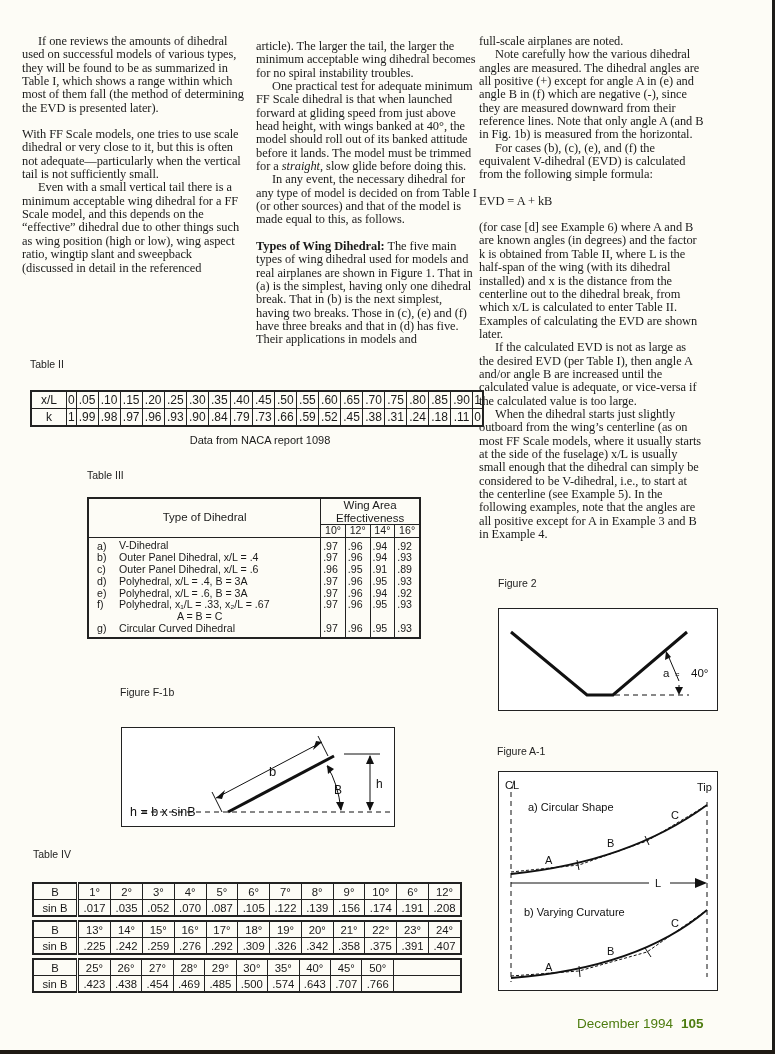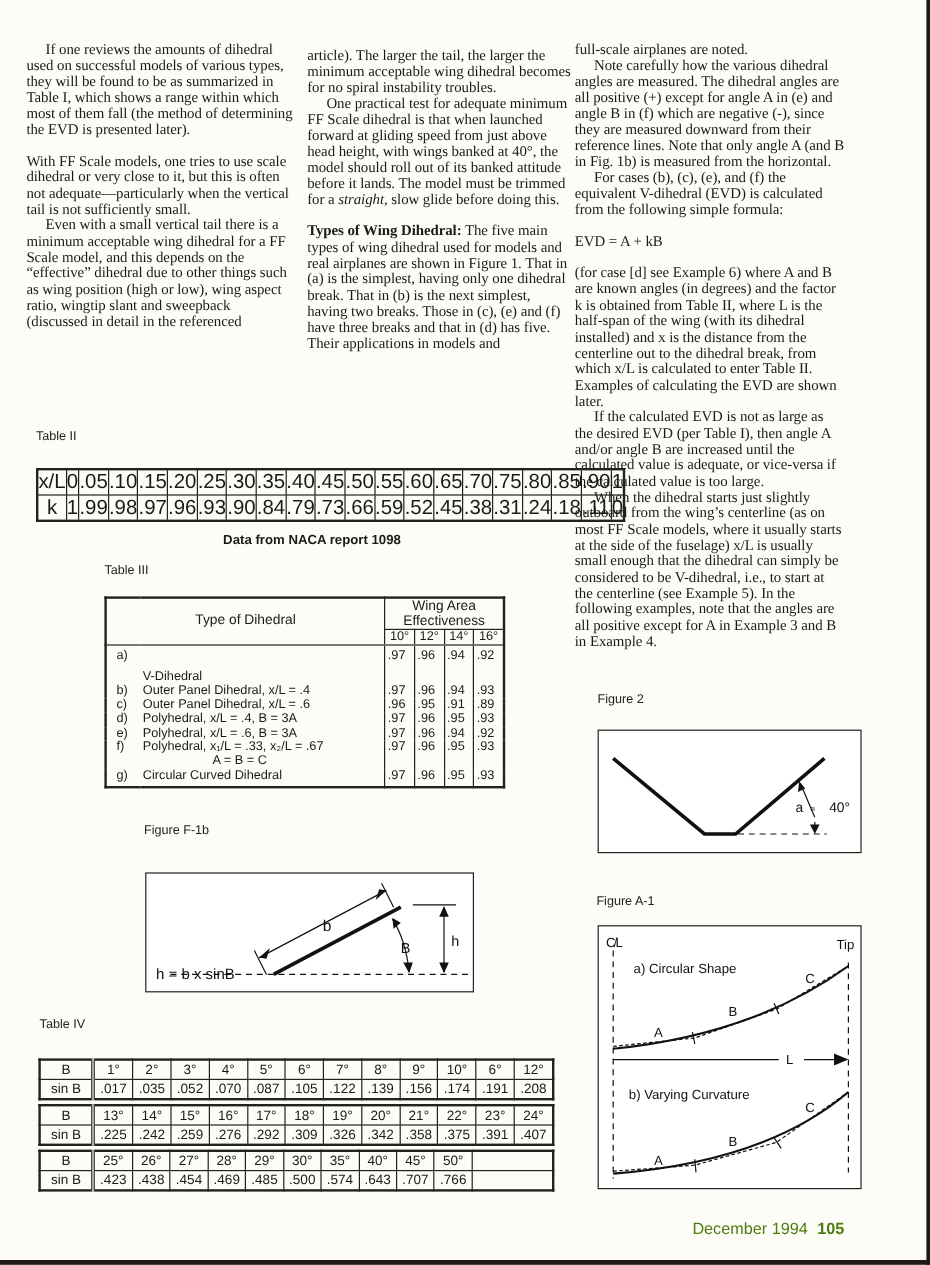--- a/index.html
+++ b/index.html
@@ -17,24 +17,24 @@
   .col p { margin:0; }
   .col p.ind { text-indent:16px; }
   .col p.gap { margin-top:13px; }
   .col1 { left:22px; top:35px; width:222px; }
   .col2 { left:256px; top:40px; width:222px; }
   .col3 { left:479px; top:35px; width:225px; }
   .label { position:absolute; font-family:"Liberation Sans", sans-serif; font-size:10.5px; color:#222; }
   b.run { font-weight:bold; }
 
   table { border-collapse:collapse; font-family:"Liberation Sans", sans-serif; color:#1a1a1a; }
-  .t2 { position:absolute; left:30px; top:390px; width:454px; font-size:17px; border:2px solid #222; }
+  .t2 { position:absolute; left:30px; top:390px; width:454px; font-size:12px; border:2px solid #222; }
   .t2 td { border:1px solid #222; text-align:center; padding:0; height:16px; }
   .t2 td.h { width:34px; }
-  .caption2 { position:absolute; left:160px; top:434px; width:200px; text-align:center; font-family:"Liberation Sans", sans-serif; font-weight:bold; font-size:11px;margin-top:10px; }
+  .caption2 { position:absolute; left:160px; top:434px; width:200px; text-align:center; font-family:"Liberation Sans", sans-serif; font-weight:normal; font-size:11px; }
 
   .t3 { position:absolute; left:87px; top:497px; width:334px; font-size:10.6px; border:2px solid #222; }
   .t3 td { padding:0 2px; line-height:11.7px; vertical-align:top; }
   .t3 .hd { border-bottom:1px solid #222; }
   .t3 .vl { border-left:1px solid #222; }
 
   .t4 { position:absolute; left:32px; width:430px; font-size:11.3px; border:2px solid #222; }
   .t4 td { border:1px solid #222; text-align:center; padding:0; height:15px; }
   .t4 td.rh { width:42px; border-right:3px double #222; }
 
@@ -51,20 +51,21 @@
 
 <div class="col col1">
   <p class="ind">If one reviews the amounts of dihedral used on successful models of various types, they will be found to be as summarized in Table I, which shows a range within which most of them fall (the method of determining the EVD is presented later).</p>
   <p class="gap">With FF Scale models, one tries to use scale dihedral or very close to it, but this is often not adequate—particularly when the vertical tail is not sufficiently small.</p>
   <p class="ind">Even with a small vertical tail there is a minimum acceptable wing dihedral for a FF Scale model, and this depends on the “effective” dihedral due to other things such as wing position (high or low), wing aspect ratio, wingtip slant and sweepback (discussed in detail in the referenced</p>
 </div>
 
 <div class="col col2">
   <p>article). The larger the tail, the larger the minimum acceptable wing dihedral becomes for no spiral instability troubles.</p>
   <p class="ind"><span>One practical test for adequate minimum FF Scale dihedral is that when launched forward at gliding speed from just above head height, with wings banked at 40°, the model should roll out of its banked attitude before it lands. The model must be trimmed for a </span><i>straight</i><span>, slow glide before doing this.</span></p>
+  <p class="ind">In any event, the necessary dihedral for any type of model is decided on from Table I (or other sources) and that of the model is made equal to this, as follows.</p>
   <p class="gap"><b class="run">Types of Wing Dihedral:</b><span> The five main types of wing dihedral used for models and real airplanes are shown in Figure 1. That in (a) is the simplest, having only one dihedral break. That in (b) is the next simplest, having two breaks. Those in (c), (e) and (f) have three breaks and that in (d) has five. Their applications in models and</span></p>
 </div>
 
 <div class="col col3">
   <p>full-scale airplanes are noted.</p>
   <p class="ind">Note carefully how the various dihedral angles are measured. The dihedral angles are all positive (+) except for angle A in (e) and angle B in (f) which are negative (-), since they are measured downward from their reference lines. Note that only angle A (and B in Fig. 1b) is measured from the horizontal.</p>
   <p class="ind">For cases (b), (c), (e), and (f) the equivalent V-dihedral (EVD) is calculated from the following simple formula:</p>
   <p class="gap">EVD = A + kB</p>
   <p class="gap">(for case [d] see Example 6) where A and B are known angles (in degrees) and the factor k is obtained from Table II, where L is the half-span of the wing (with its dihedral installed) and x is the distance from the centerline out to the dihedral break, from which x/L is calculated to enter Table II. Examples of calculating the EVD are shown later.</p>
   <p class="ind">If the calculated EVD is not as large as the desired EVD (per Table I), then angle A and/or angle B are increased until the calculated value is adequate, or vice-versa if the calculated value is too large.</p>
@@ -132,21 +133,21 @@
     <td colspan="4" class="vl hd" style="text-align:center; font-size:11.5px; line-height:12.5px;"><span>Wing Area</span><br><span>Effectiveness</span></td>
   </tr>
   <tr>
     <td class="vl hd" style="text-align:center;">10°</td>
     <td class="vl hd" style="text-align:center;">12°</td>
     <td class="vl hd" style="text-align:center;">14°</td>
     <td class="vl hd" style="text-align:center;">16°</td>
   </tr>
   <tr>
     <td style="width:18px; padding-left:8px; padding-top:3px;">a)</td>
-    <td style="padding-top:21px;">V-Dihedral</td>
+    <td style="padding-top:2px;">V-Dihedral</td>
     <td class="vl" style="padding-top:3px;">.97</td>
     <td class="vl" style="padding-top:3px;">.96</td>
     <td class="vl" style="padding-top:3px;">.94</td>
     <td class="vl" style="padding-top:3px;">.92</td>
   </tr>
   <tr>
     <td style="padding-left:8px;">b)</td>
     <td>Outer Panel Dihedral, x/L =  .4</td>
     <td class="vl">.97</td>
     <td class="vl">.96</td>

